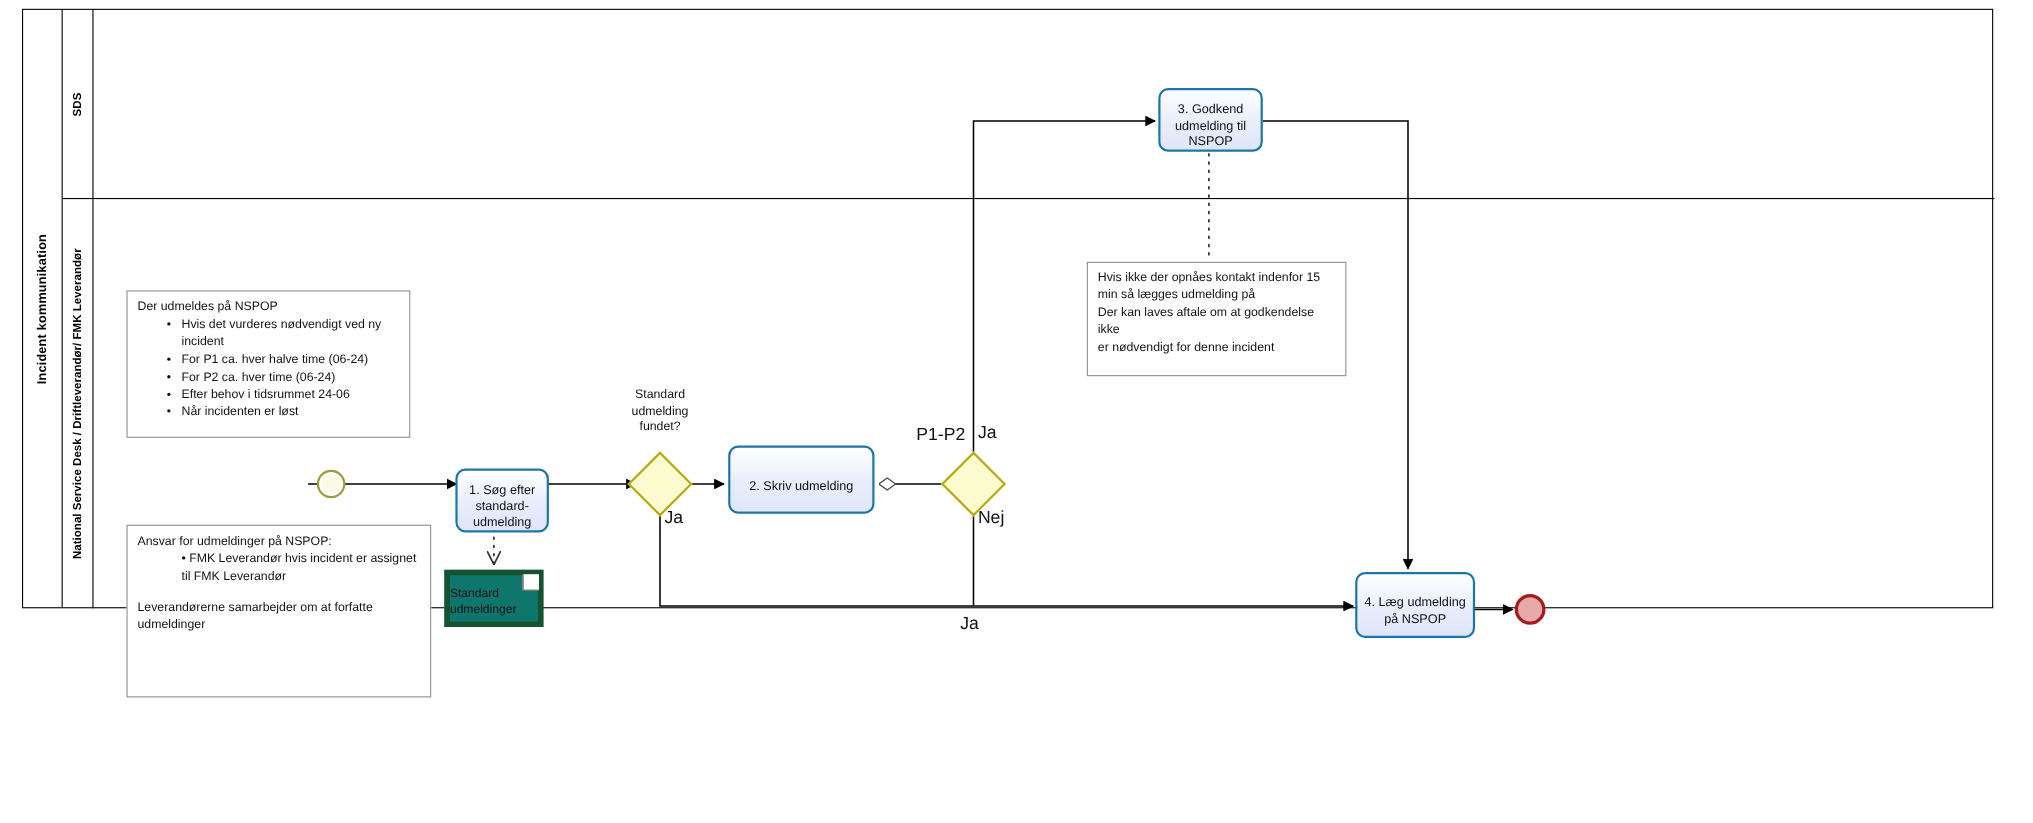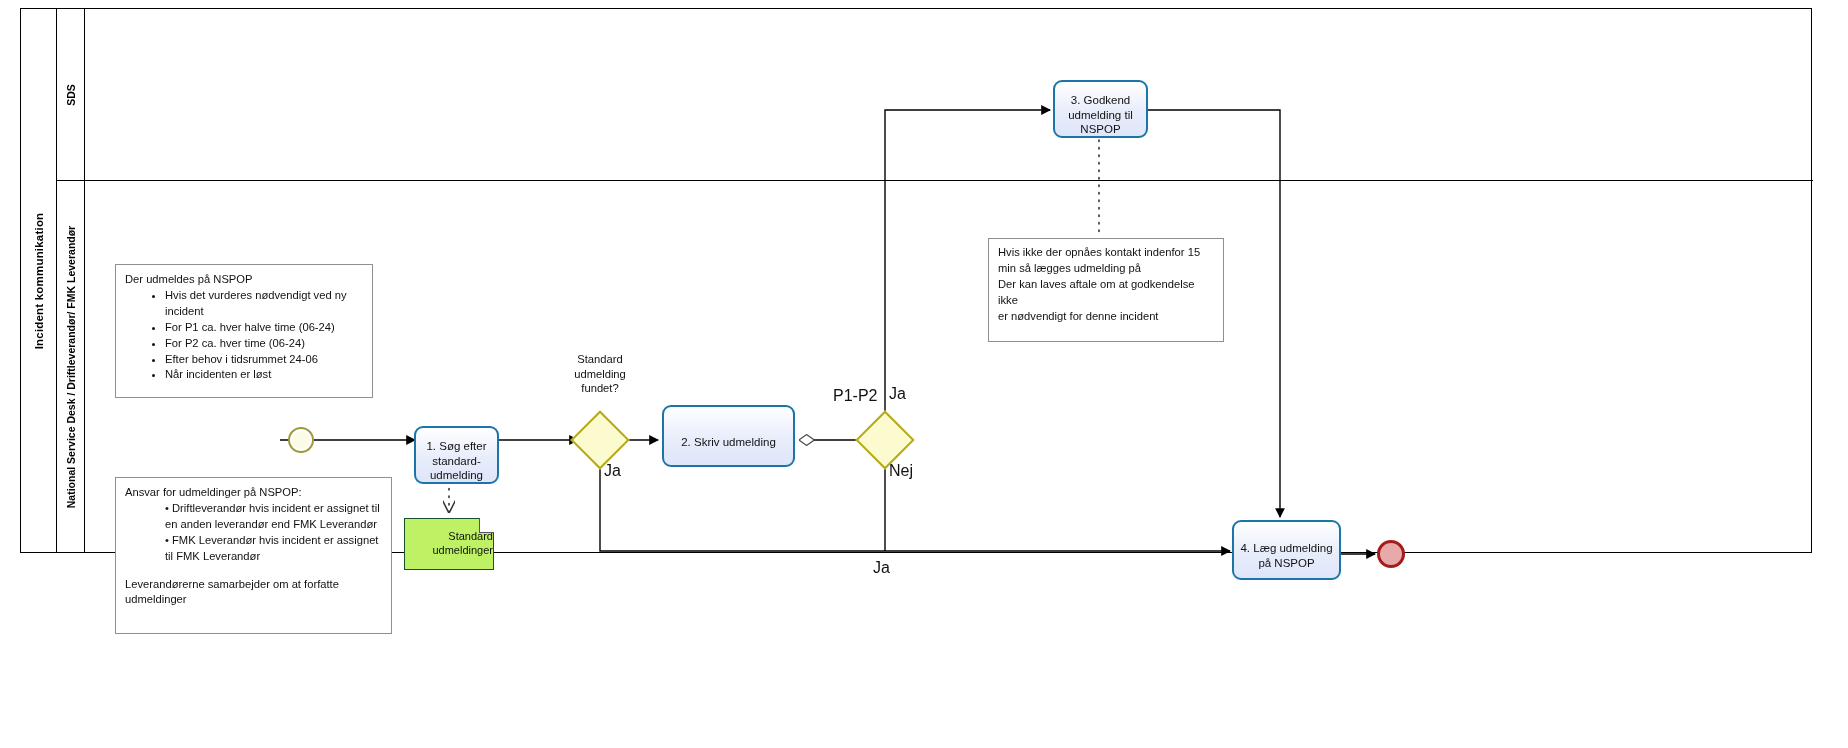--- a/index.html
+++ b/index.html
@@ -121,25 +121,25 @@
   }
   .event.end {
     width: 28px; height: 28px;
     border: 3.5px solid #a61c1c;
     background: #e8a9a9;
   }
 
   .data-object {
     position: absolute;
     box-sizing: border-box;
-    background: #bef264;
-    border: 1px solid #14532d;
+    background: #0f766e;
+    border: 5px solid #14532d;
     font-size: 11px;
     line-height: 1.3;
-    text-align: right;
+    text-align: left;
     color: #111;
     padding-top: 10px;
   }
   .data-object .fold {
     position: absolute;
     right: -1px; top: -1px;
     width: 14px; height: 14px;
     background: #ffffff;
     border-left: 1px solid #555;
     border-bottom: 1px solid #555;
@@ -318,21 +318,20 @@
       <li>Hvis det vurderes nødvendigt ved ny incident</li>
       <li>For P1 ca. hver halve time (06-24)</li>
       <li>For P2 ca. hver time (06-24)</li>
       <li>Efter behov i tidsrummet 24-06</li>
       <li>Når incidenten er løst</li>
     </ul>
   </div>
 
   <div class="annotation-box" style="left:115px; top:477px; width:277px; height:157px;">
     <p>Ansvar for udmeldinger på NSPOP:</p>
-    <p class="bullet-line">• Driftleverandør hvis incident er assignet til en anden leverandør end FMK Leverandør</p>
     <p class="bullet-line">• FMK Leverandør hvis incident er assignet til FMK Leverandør</p>
     <div class="spacer"></div>
     <p>Leverandørerne samarbejder om at forfatte udmeldinger</p>
   </div>
 
   <div class="annotation-box" style="left:988px; top:238px; width:236px; height:104px; padding-top:6px;">
     <p>Hvis ikke der opnåes kontakt indenfor 15</p>
     <p>min så lægges udmelding på</p>
     <p>Der kan laves aftale om at godkendelse ikke</p>
     <p>er nødvendigt for denne incident</p>

